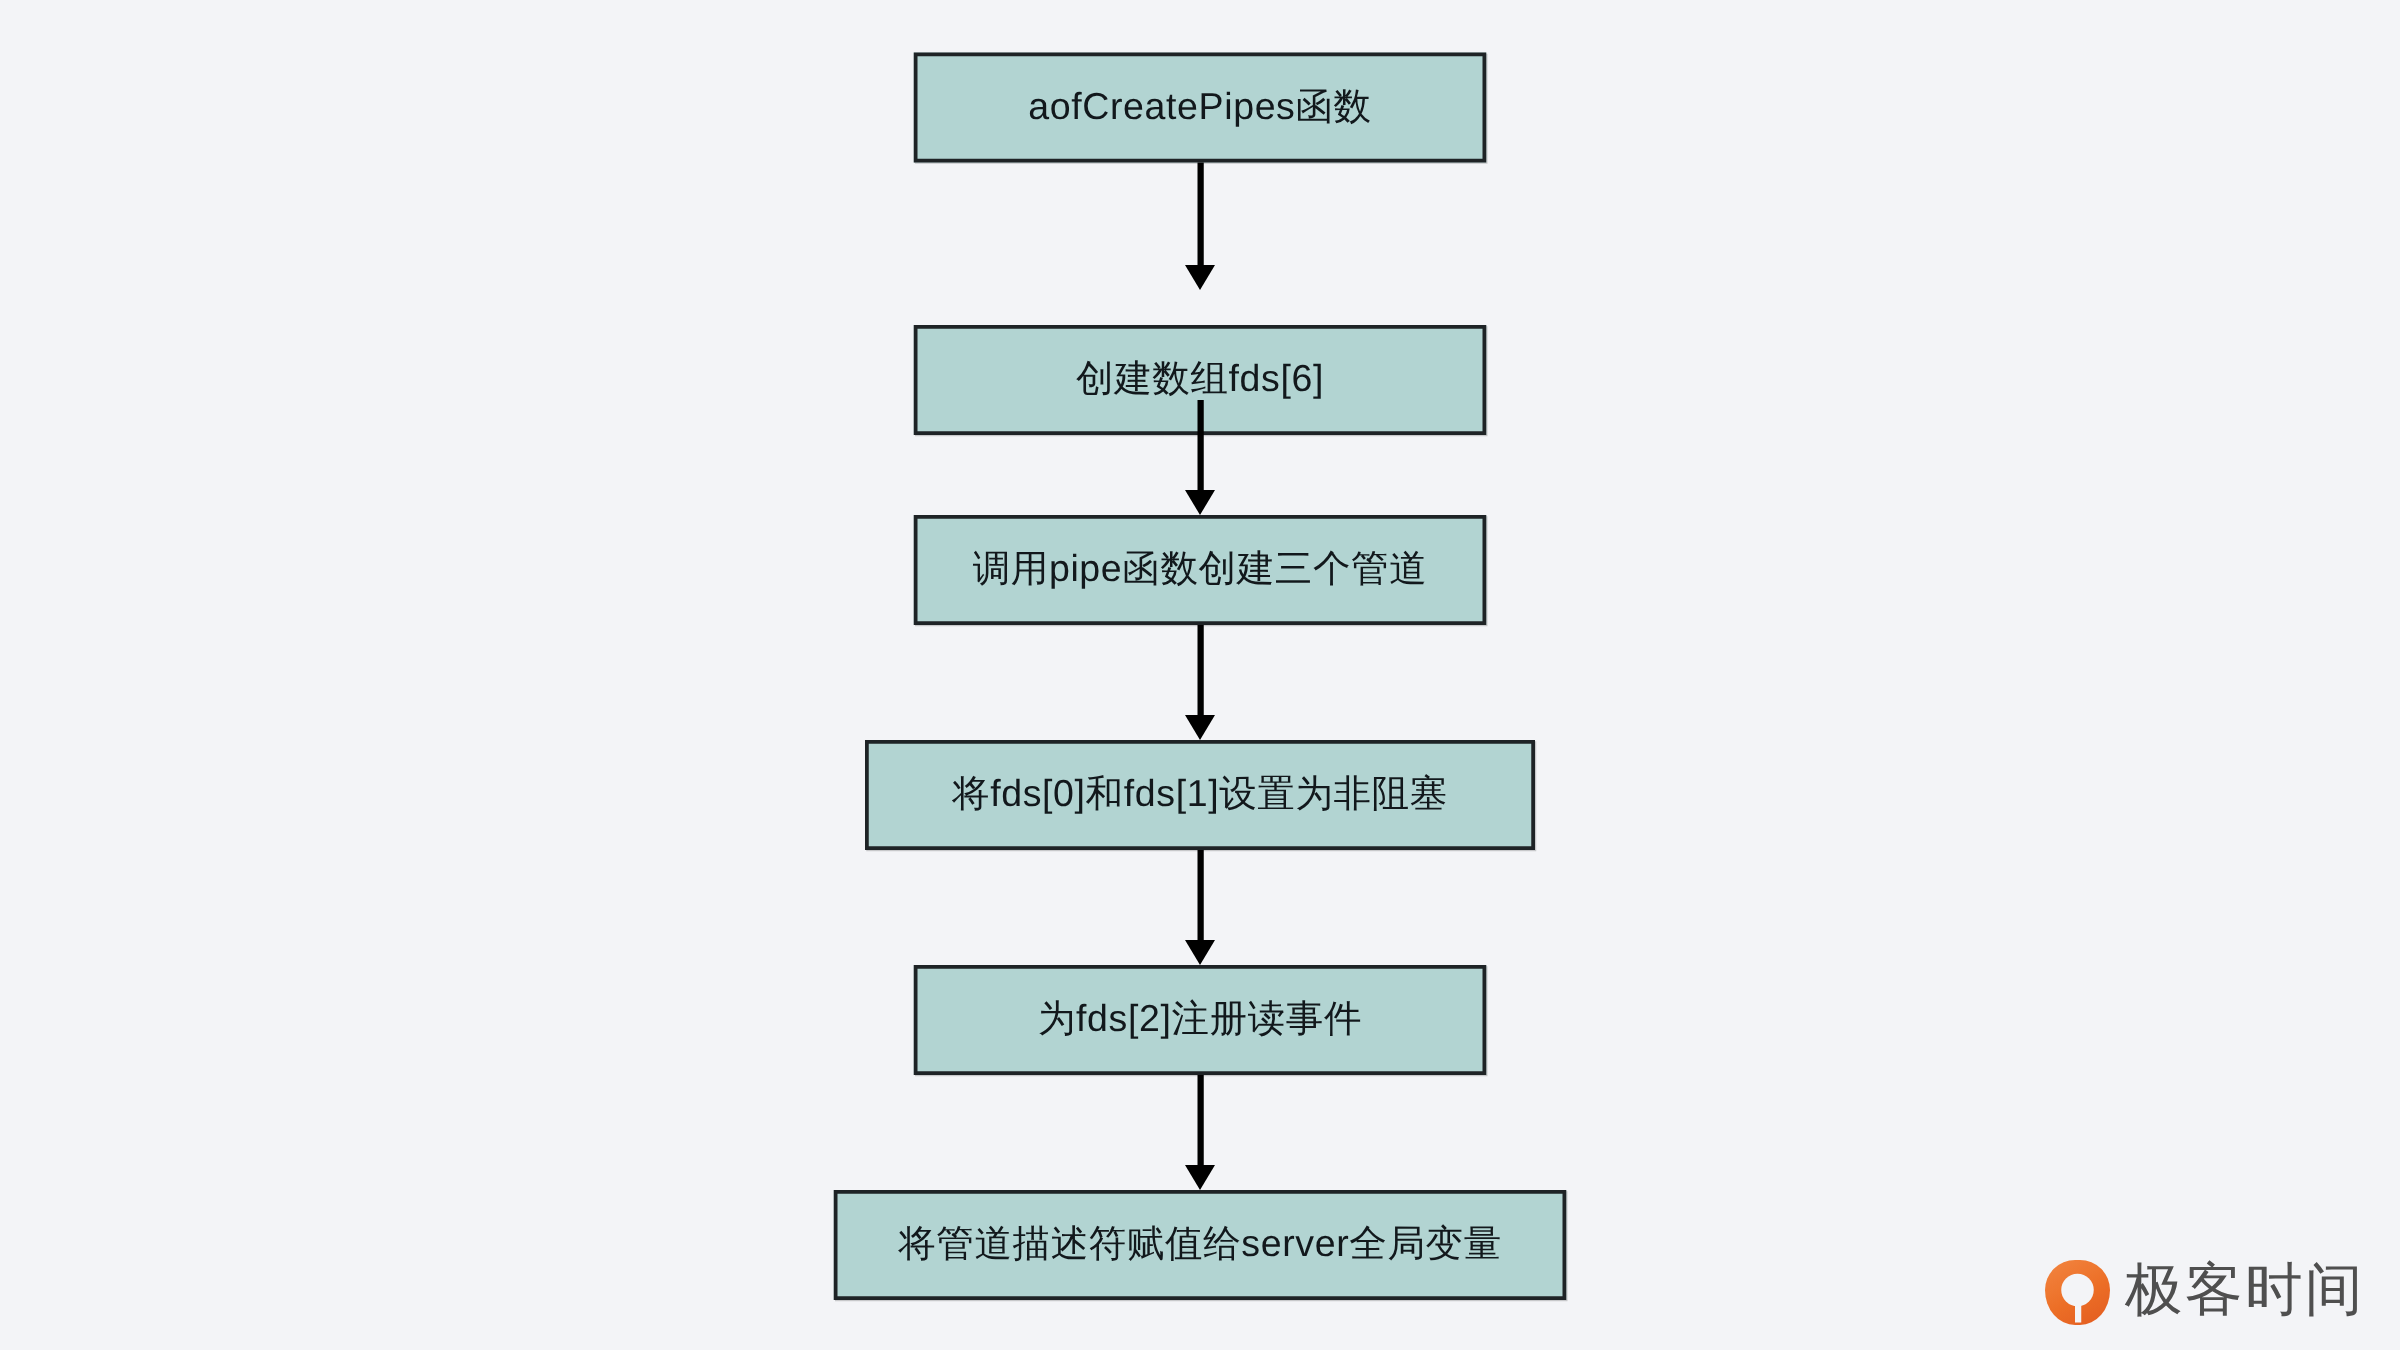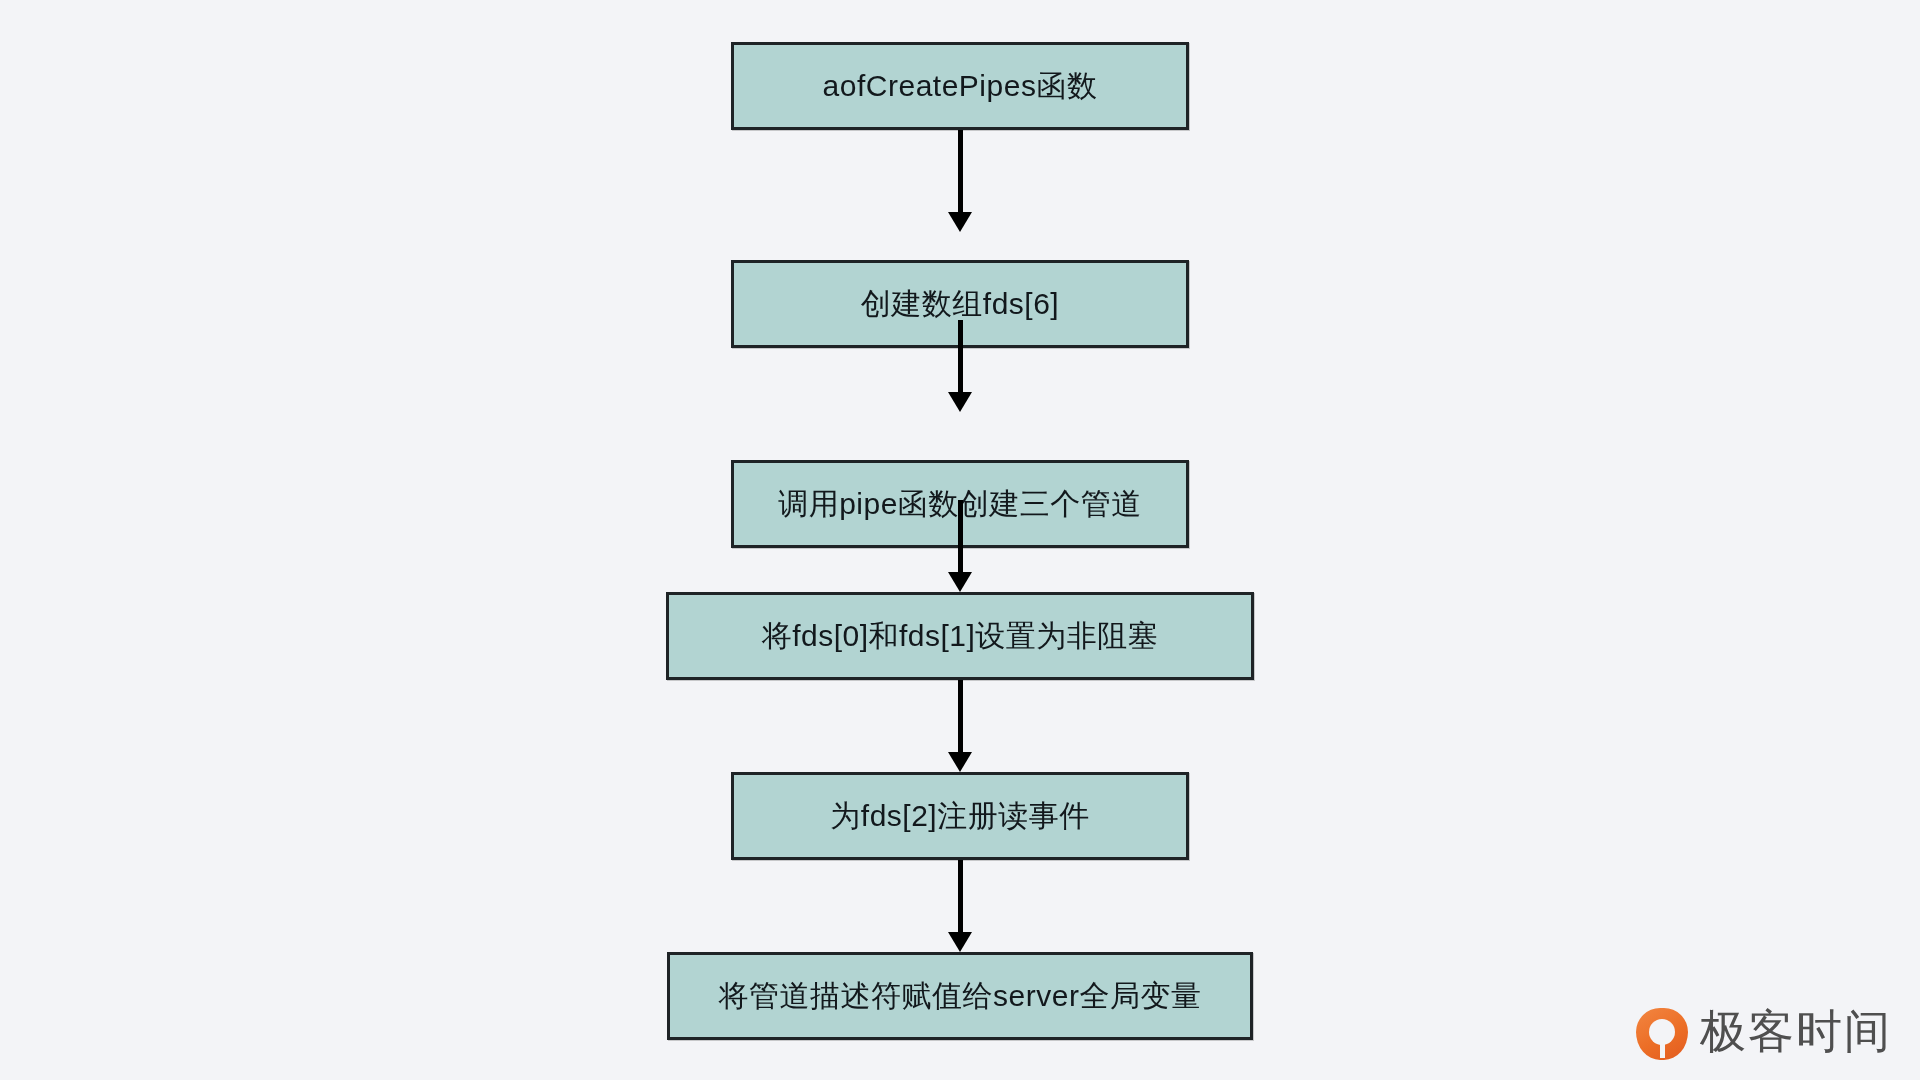--- a/index.html
+++ b/index.html
@@ -147,29 +147,29 @@
 
   <div class="node-wrap" style="position: absolute; top: 232px; left: 50%; transform: translateX(-50%); margin-top: 28px;">
     <div class="node" style="width: 458px; background: rgb(178, 212, 210); border-color: rgb(30, 35, 38);">创建数组fds[6]</div>
   </div>
   <div class="connector" style="position: absolute; top: 320px; height: 92px; left: 50%; transform: translateX(-50%);">
     <div class="shaft" style="background: rgb(0, 0, 0);"></div>
     <div class="head" style="border-top-color: rgb(0, 0, 0);"></div>
   </div>
 
   <div class="node-wrap" style="position: absolute; top: 412px; left: 50%; transform: translateX(-50%);">
-    <div class="node" style="width: 458px; background: rgb(178, 212, 210); border-color: rgb(30, 35, 38); margin-top: 48px;">调用pipe函数创建三个管道</div>
+    <div class="node" style="width: 458px; background: rgb(178, 212, 210); border-color: rgb(30, 35, 38);">调用pipe函数创建三个管道</div>
   </div>
   <div class="connector" style="position: absolute; top: 500px; height: 92px; left: 50%; transform: translateX(-50%);">
     <div class="shaft" style="background: rgb(0, 0, 0);"></div>
     <div class="head" style="border-top-color: rgb(0, 0, 0);"></div>
   </div>
 
   <div class="node-wrap" style="position: absolute; top: 592px; left: 50%; transform: translateX(-50%);">
-    <div class="node" style="width: 588px; background: rgb(178, 212, 210); border-color: rgb(30, 35, 38);">将fds[0]和fds[1]设置为非阻塞</div>
+    <div class="node" style="width: 536px; background: rgb(178, 212, 210); border-color: rgb(30, 35, 38);">将fds[0]和fds[1]设置为非阻塞</div>
   </div>
   <div class="connector" style="position: absolute; top: 680px; height: 92px; left: 50%; transform: translateX(-50%);">
     <div class="shaft" style="background: rgb(0, 0, 0);"></div>
     <div class="head" style="border-top-color: rgb(0, 0, 0);"></div>
   </div>
 
   <div class="node-wrap" style="position: absolute; top: 772px; left: 50%; transform: translateX(-50%);">
     <div class="node" style="width: 458px; background: rgb(178, 212, 210); border-color: rgb(30, 35, 38);">为fds[2]注册读事件</div>
   </div>
   <div class="connector" style="position: absolute; top: 860px; height: 92px; left: 50%; transform: translateX(-50%);">

